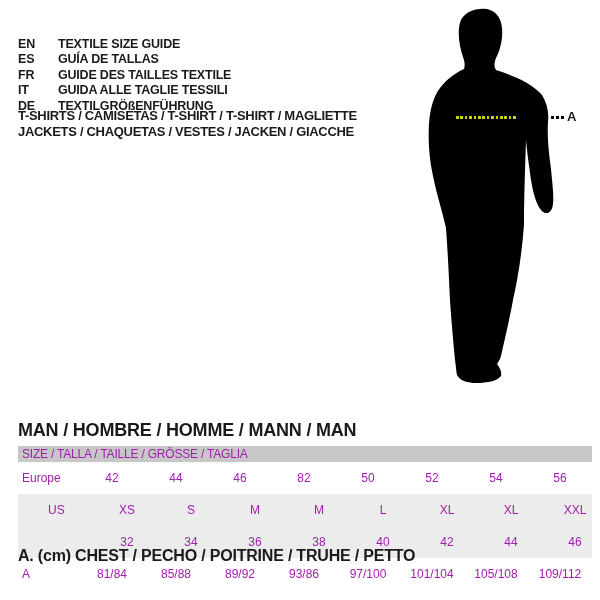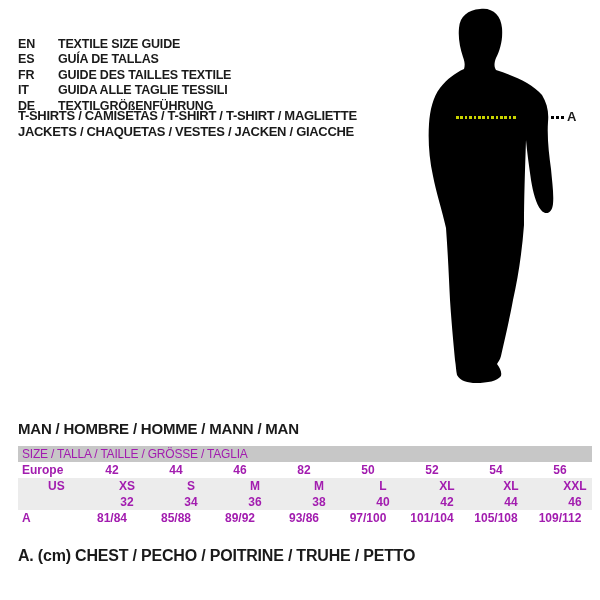--- a/index.html
+++ b/index.html
@@ -18,27 +18,27 @@
   .garments{left:18px;top:108px;font-weight:700;font-size:13px;
     letter-spacing:-0.3px;line-height:16px;}
   
   .figure-svg{left:400px;top:0;width:200px;height:400px;}
   .dash-yellow{left:456px;top:116px;width:61px;height:3px;
     background:repeating-linear-gradient(90deg,var(--dash-yellow) 0 2.6px,transparent 2.6px 4.4px);}
   .dash-black{left:551px;top:116px;width:14px;height:3px;
     background:repeating-linear-gradient(90deg,#000 0 3px,transparent 3px 5px);}
   .measure-label{left:567px;top:109px;font-size:13px;font-weight:700;}
   
-  .section-title{left:18px;top:420px;font-weight:700;font-size:15px;letter-spacing:-0.2px;}
+  .section-title{left:18px;top:420px;font-weight:700;font-size:18px;letter-spacing:-0.2px;}
   
   .size-table{position:absolute;left:18px;top:446px;width:574px;
     border-collapse:collapse;table-layout:fixed;font-size:12px;color:#a21caf;}
   .size-table th{background:var(--header-bg);font-weight:400;text-align:left;
     height:16px;padding:0 0 0 4px;font-size:12px;letter-spacing:-0.2px;}
-  .size-table td{height:16px;text-align:center;padding:0;font-weight:700;}
+  .size-table td{height:32px;text-align:center;padding:0;font-weight:400;}
   .size-table td.row-label{text-align:left;padding-left:4px;}
   .size-table col.c-label{width:62px;}
   .size-table tr.shade td{background:var(--row-shade);padding-left:30px;}
   
   .footnote{left:18px;top:547px;font-weight:700;font-size:16px;letter-spacing:-0.2px;}
 </style>
 </head>
 <body>
 
 <div class="abs langs">

